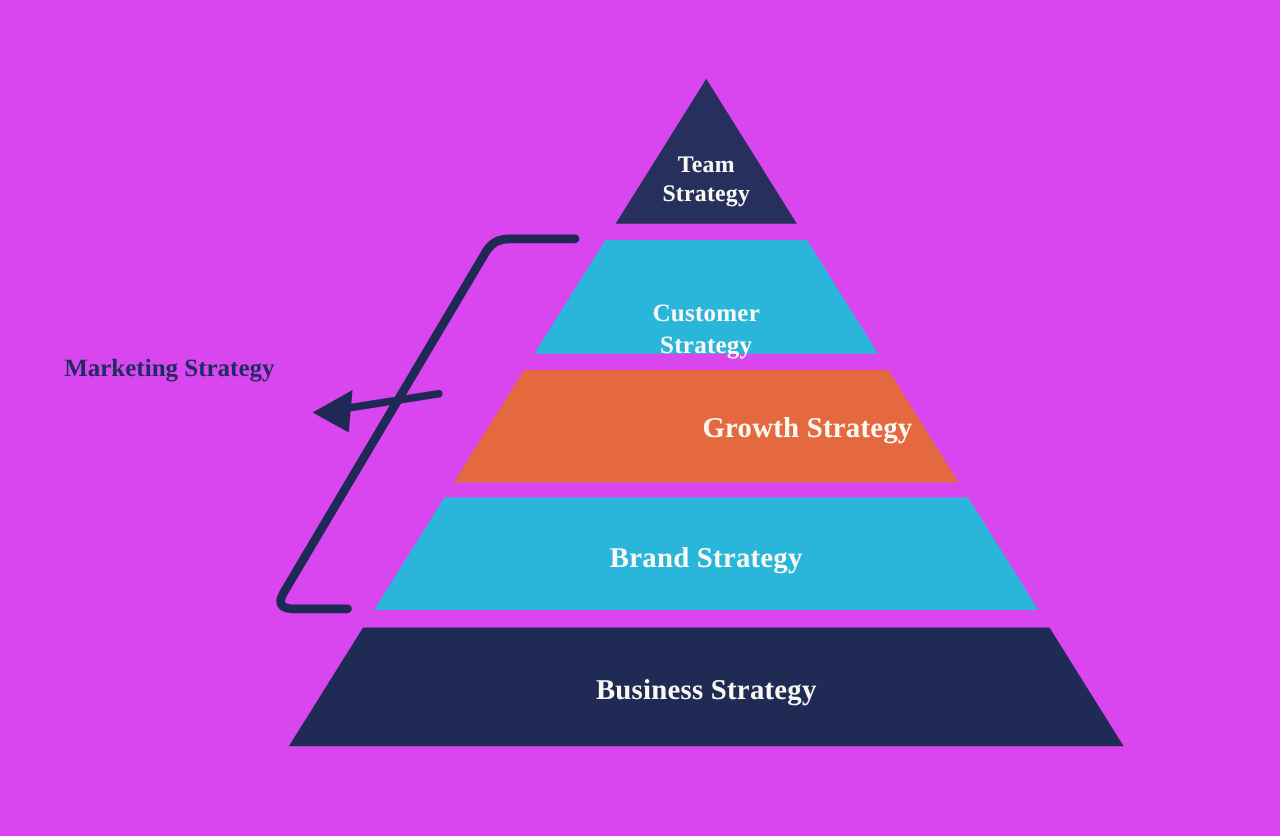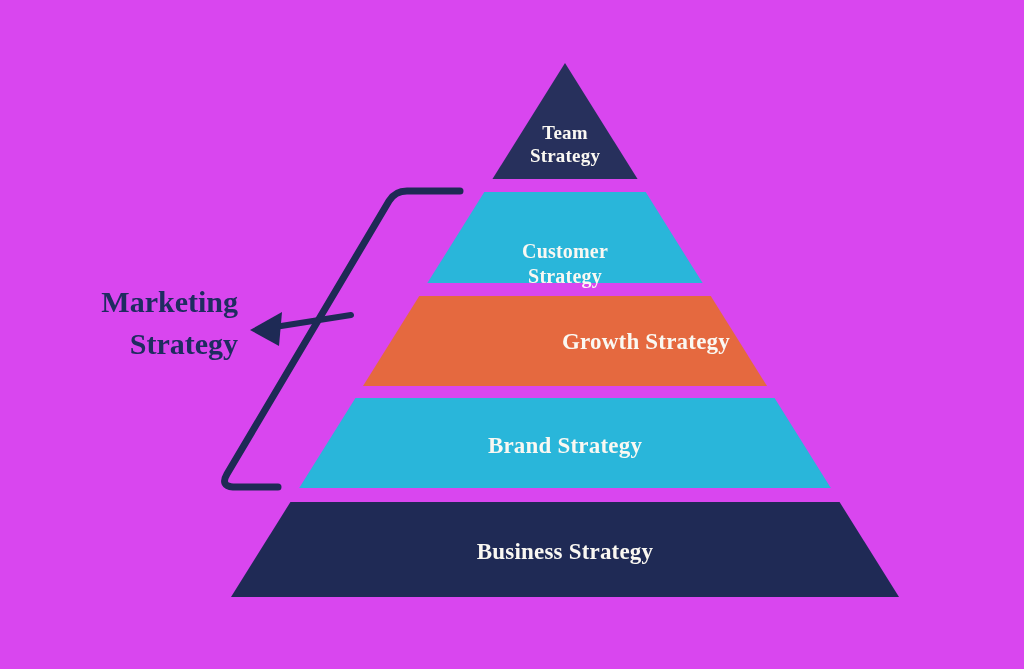--- a/index.html
+++ b/index.html
@@ -32,22 +32,22 @@
   #lbl-0 { left: 565px; top: 144px; width: 112px; font-size: 19px; line-height: 1.22; }
   #lbl-1 { left: 565px; top: 239px; width: 150px; font-size: 20px; line-height: 1.25; margin-top: 25px; }
   #lbl-2 { left: 565px; top: 342px; width: 330px; font-size: 23px; line-height: 1.2; }
   #lbl-3 { left: 565px; top: 446px; width: 330px; font-size: 23px; line-height: 1.2; }
   #lbl-4 { left: 565px; top: 552px; width: 430px; font-size: 23px; line-height: 1.2; }
   #marketing-label {
     position: absolute;
     left: 33px;
     top: 281px;
     width: 205px;
-    text-align: right;
-    font-size: 30px;
+    text-align: center;
+    font-size: 20px;
     font-weight: 700;
     line-height: 1.4;
     color: #1F2C60;
   }
 </style>
 </head>
 <body style="background: rgb(0, 0, 0);">
 
 <div id="stage" style="background: #d946ef;">
 

